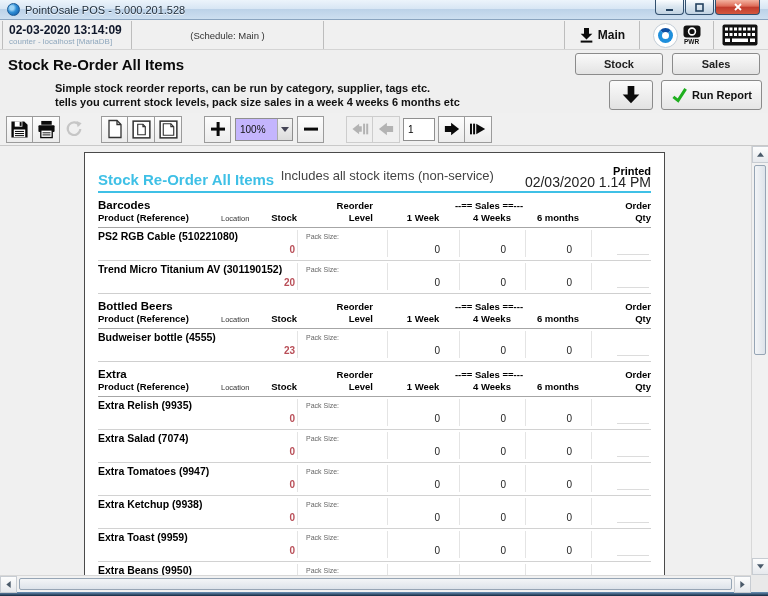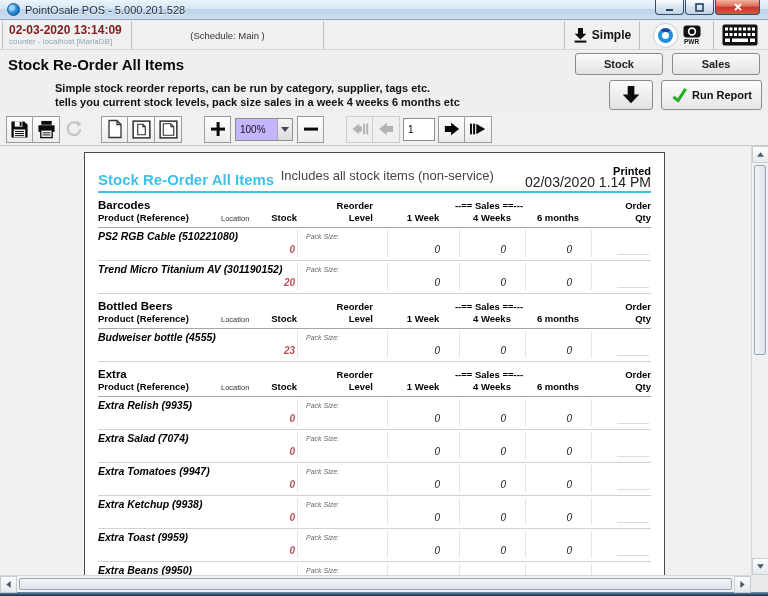--- a/index.html
+++ b/index.html
@@ -15,21 +15,21 @@
   .winbtns { position:absolute; top:0; right:8px; display:flex; }
   .wbtn { height:15px; border:1px solid #32506e; border-top:none; border-radius:0 0 4px 4px; display:flex; align-items:center; justify-content:center; margin-left:1px; }
   .wbtn.min,.wbtn.max { width:29px; background:linear-gradient(180deg,#fbfdff,#d9e5ef 50%,#c2d3e2); }
   .wbtn.close { width:45px; background:linear-gradient(180deg,#f3b2a0,#dd6a56 45%,#c03a2c 50%,#d4583e); }
 
   
   .topbar { height:30px; display:flex; align-items:stretch; background:#f0f0f0; border-bottom:1px solid #d4d4d4; padding:1px 2px 0 2px; }
   .tcell { border-right:1px solid #bdbdbd; display:flex; flex-direction:column; justify-content:center; padding:0 6px; }
   .tcell:first-child { border-left:1px solid #bdbdbd; }
   .dtcell { width:130px; align-items:flex-start; }
-  .dt-main { font-size:12px; font-weight:bold; color:#7f1d1d; line-height:13px; white-space:nowrap; }
+  .dt-main { font-size:12px; font-weight:bold; color:#0f172a; line-height:13px; white-space:nowrap; }
   .dt-sub { font-size:8px; color:#8fa; color:#8ea7bd; line-height:10px; white-space:nowrap; }
   .schedcell { width:192px; align-items:center; }
   .sched-text { font-size:9.5px; color:#333; }
   .fillcell { flex:1; }
   .admincell { width:75px; flex-direction:row; align-items:center; justify-content:center; gap:4px; }
   .admin-label { font-size:12px; font-weight:bold; color:#111; }
   .logocell { width:74px; flex-direction:row; align-items:center; justify-content:center; gap:5px; }
   .pos-logo { width:25px; height:25px; border-radius:50%; background:#fff; border:1px solid #c3cdd6; display:flex; align-items:center; justify-content:center; }
   .pos-logo .ring { width:15px; height:15px; border-radius:50%; border:4px solid #1e8fdc; border-top-color:#0b4ea2; }
   .pwr-wrap { display:flex; flex-direction:column; align-items:center; }
@@ -86,21 +86,21 @@
   .rgrid { display:grid; grid-template-columns:113px 36px 50px 90px 72px 66px 66px 1fr; align-items:baseline; }
   .span3 { grid-column:1/4; } .gc4{grid-column:4;} .gc5{grid-column:5;} .gc6{grid-column:6;} .gc7{grid-column:7;} .gc8{grid-column:8;}
   .gsales { grid-column:5/8; }
   .hb { font-size:9.5px; font-weight:bold; color:#000; }
   .r { text-align:right; } .ctr { text-align:center; }
   .hr1 { padding-top:6px; line-height:12px; }
   .hr2 { line-height:12px; padding-bottom:2px; border-bottom:1px solid #a6a6a6; }
   .sec-name { font-size:11.5px; font-weight:bold; color:#000; }
   .loc { font-size:7.5px; color:#333; padding-left:10px; }
   .c4pad { padding-right:14px; }
-  .prow { padding:2px 0 3px 0;font-style:italic; }
+  .prow { padding:2px 0 3px 0; }
   .prow + .prow { border-top:1px solid #d2d2d2; }
   .sec { border-bottom:1px solid #cfcfcf; }
   .pr1 { line-height:13px; } .pr2 { line-height:14px; }
   .pname { font-size:10.5px; font-weight:bold; color:#000; }
   .pack { font-size:7px; color:#666; padding-left:8px; }
   .vsep { border-left:1px solid #e4e4e4; align-self:stretch; }
   .stockv { font-size:10px; font-weight:bold; color:#b94f58; padding-right:2px; }
   .zero { font-size:10px; color:#222; padding-right:19px; }
   .qtycell { position:relative; }
   .qtycell::after { content:""; position:absolute; left:42%; right:2px; bottom:2px; border-bottom:1px solid #dcdcdc; }
@@ -142,21 +142,21 @@
     </div>
     <div class="tcell schedcell">
       <div class="sched-text">(Schedule: Main )</div>
     </div>
     <div class="tcell fillcell"></div>
     <div class="tcell admincell">
       <svg width="15" height="16" viewBox="0 0 18 19">
         <polygon points="6,1 12,1 12,8 16,8 9,15 2,8 6,8" fill="#0a0a0a"></polygon>
         <rect x="2" y="16.2" width="14" height="2.4" fill="#0a0a0a"></rect>
       </svg>
-      <span class="admin-label">Simple</span>
+      <span class="admin-label">Main</span>
     </div>
     <div class="tcell logocell">
       <div class="pos-logo">
           <div class="ring"></div>
         </div>
       <div class="pwr-wrap">
         <svg width="18" height="13" viewBox="0 0 18 13">
           <rect x="0.5" y="0.5" width="17" height="12" rx="3" fill="#111"></rect>
           <circle cx="9" cy="6.5" r="3.4" fill="none" stroke="#fff" stroke-width="1.6"></circle>
         </svg>

